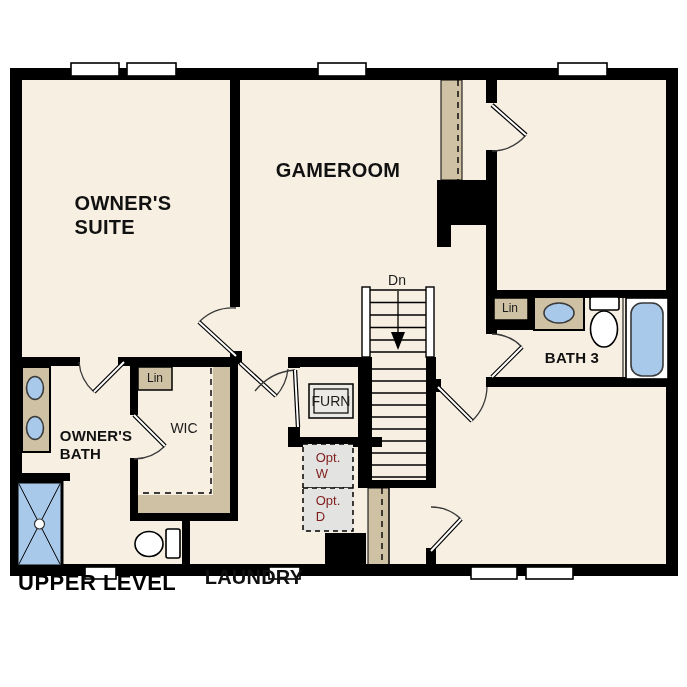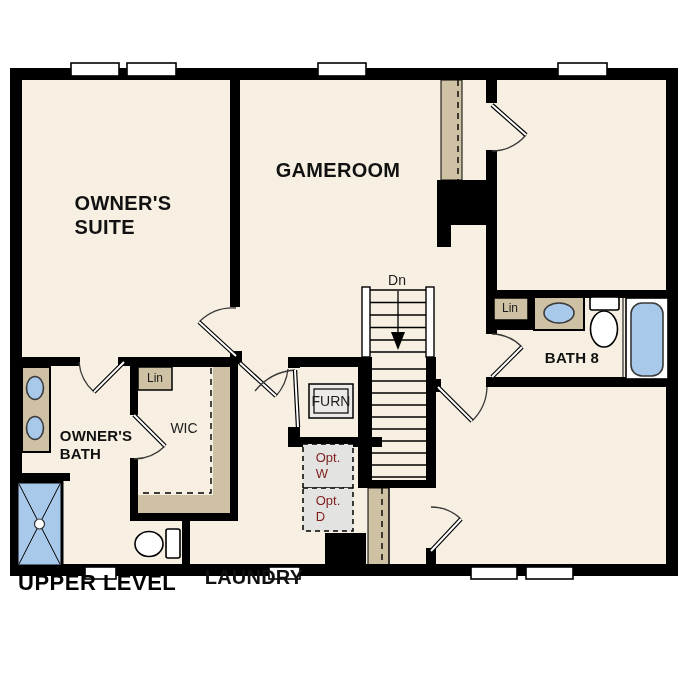--- a/index.html
+++ b/index.html
@@ -224,21 +224,21 @@
     <rect class="win" x="471" y="567" width="46" height="12"></rect>
     <rect class="win" x="526" y="567" width="47" height="12"></rect>
   </g>
 </svg>
 
   <div class="lbl big" style="left:123px;top:215px;">
     <div>OWNER'S</div>
     <div>SUITE</div>
   </div>
   <div class="lbl big" style="left:338px;top:170px;">GAMEROOM</div>
-  <div class="lbl mid" style="left:572px;top:358px;">BATH 8</div>
+  <div class="lbl mid" style="left:572px;top:358px;">BATH 3</div>
   <div class="lbl mid" style="left:96px;top:445px;">
     <div>OWNER'S</div>
     <div>BATH</div>
   </div>
   <div class="lbl reg" style="left:184px;top:428px;">WIC</div>
   <div class="lbl mid" style="left:254px;top:541px;font-size:20px;margin-top:36px;">LAUNDRY</div>
   <div class="lbl sm" style="left:155px;top:378px;">Lin</div>
   <div class="lbl sm" style="left:510px;top:308px;">Lin</div>
   <div class="lbl reg" style="left:331px;top:401px;">FURN</div>
   <div class="lbl opt" style="left:328px;top:466px;">

